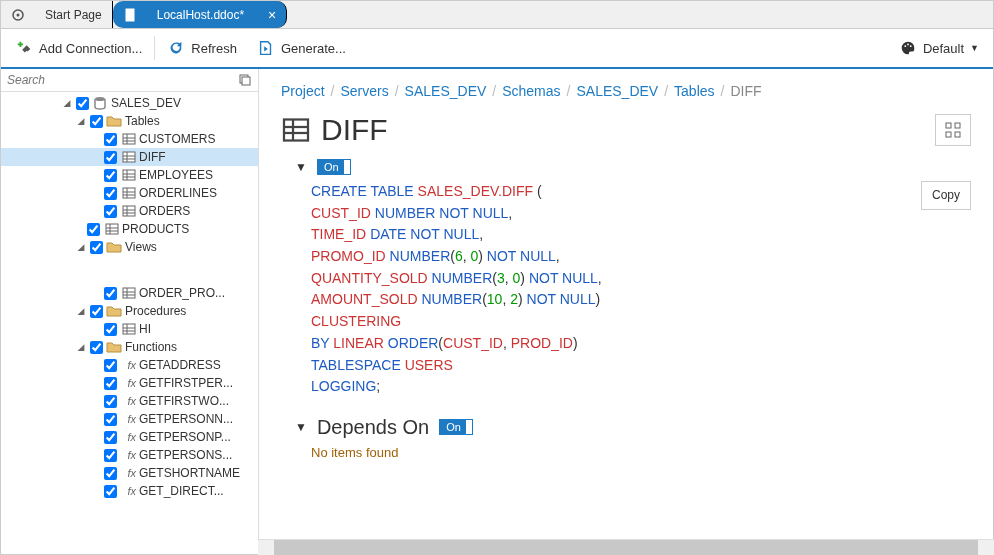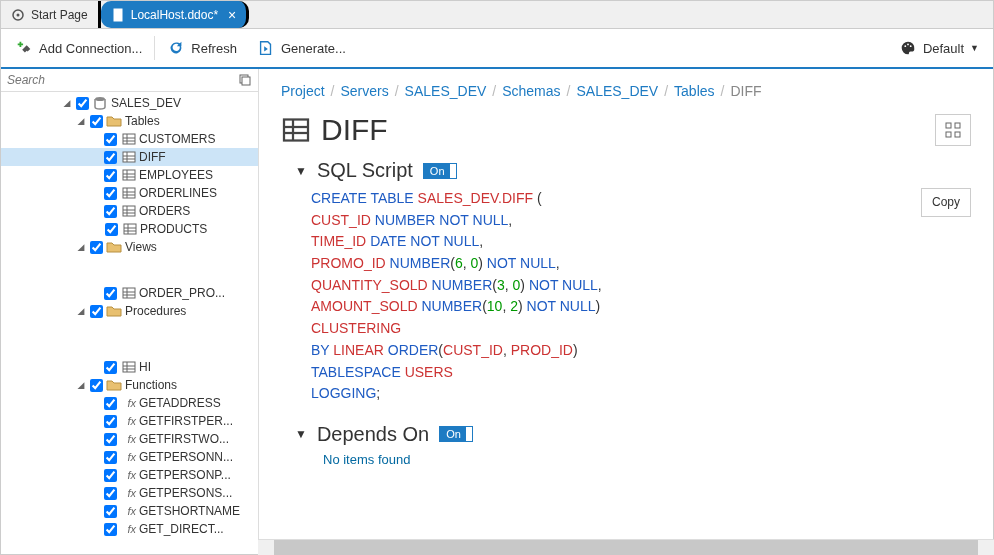--- a/index.html
+++ b/index.html
@@ -1,19 +1,19 @@
 <!DOCTYPE html>
 <html><head>
 <meta charset="utf-8">
 <style>
 * { box-sizing: border-box; margin: 0; padding: 0; }
 body { font-family: 'Segoe UI', Tahoma, sans-serif; font-size: 13px; color: #333; background: #fff; width: 994px; height: 555px; overflow: hidden; border: 1px solid #ccc; }
 
 .tabbar { display: flex; height: 28px; background: #f0f0f0; border-bottom: 1px solid #ccc; }
-.tab { display: flex; align-items: center; padding: 12px 10px; gap: 6px; border-right: 3px solid #000000; cursor: pointer; font-size: 12px; }
+.tab { display: flex; align-items: center; padding: 12px 10px; gap: 20px; border-right: 1px solid #000000; cursor: pointer; font-size: 12px; }
 .tab.active { background: #1e7bc3; color: #fff; border-radius: 10px; }
 .tab .close { font-size: 14px; margin-left: 4px; }
 
 .toolbar { display: flex; height: 40px; align-items: center; border-bottom: 2px solid #1e7bc3; padding: 0 6px; gap: 4px; }
 .tbtn { display: flex; align-items: center; gap: 6px; padding: 4px 8px; cursor: pointer; font-size: 13px; }
 .tbtn svg { width: 18px; height: 18px; }
 .spacer { flex: 1; }
 
 .main { display: flex; height: calc(555px - 28px - 40px - 2px); }
 .sidebar { width: 258px; border-right: 1px solid #ddd; display: flex; flex-direction: column; }
@@ -49,21 +49,21 @@
 .caret { font-size: 12px; cursor: pointer; }
 .badge { background: #1e7bc3; color: #fff; font-size: 11px; padding: 1px 6px; border: 1px solid #1e7bc3; position: relative; }
 .badge::after { content: ""; position: absolute; right: -6px; top: -1px; bottom: -1px; width: 6px; background: #fff; border: 1px solid #1e7bc3; border-left: none; }
 
 .sql-block { margin-left: 30px; font-family: 'Segoe UI', Arial, sans-serif; font-size: 14px; line-height: 1.55; position: relative; }
 .sql-block .copy { position: absolute; right: 0; top: 0; border: 1px solid #ccc; padding: 4px 10px; font-size: 12px; cursor: pointer; background: #fff; }
 .kw { color: #1e5bc3; }
 .obj { color: #c33; }
 .num { color: #090; }
 
-.noitems { margin-left: 42px; color: #0369a1; font-size: 13px; }
+.noitems { margin-left: 30px; color: #a16207; font-size: 13px; }
 
 .hscroll { height: 16px; background: #f0f0f0; border-top: 1px solid #ddd; margin-left: 258px; position: absolute; bottom: 0; right: 0; left: 0; display:flex; }
 .hscroll .thumb { background:#c8c8c8; height: 100%; flex:1; margin: 0 16px; }
 </style>
 </head>
 <body>
 
 <div class="tabbar">
   <div class="tab">
     <svg width="14" height="14" viewBox="0 0 14 14">
@@ -205,21 +205,21 @@
           <span class="nicon">
             <svg width="14" height="14" viewBox="0 0 14 14">
               <rect x="1" y="2" width="12" height="10" fill="#fff" stroke="#666"></rect>
               <line x1="1" y1="6" x2="13" y2="6" stroke="#666"></line>
               <line x1="1" y1="9" x2="13" y2="9" stroke="#666"></line>
               <line x1="5" y1="2" x2="5" y2="12" stroke="#666"></line>
             </svg>
           </span>
           <span class="nlabel">ORDERS</span>
         </div>
-        <div class="node" style="padding-left: 89px;">
+        <div class="node" style="padding-left: 71px;">
           <span class="toggle"></span>
           <input type="checkbox" class="chk" checked="" style="">
           <span class="nicon">
             <svg width="14" height="14" viewBox="0 0 14 14">
               <rect x="1" y="2" width="12" height="10" fill="#fff" stroke="#666"></rect>
               <line x1="1" y1="6" x2="13" y2="6" stroke="#666"></line>
               <line x1="1" y1="9" x2="13" y2="9" stroke="#666"></line>
               <line x1="5" y1="2" x2="5" y2="12" stroke="#666"></line>
             </svg>
           </span>
@@ -251,21 +251,21 @@
         <div class="node" style="padding-left: 74px;">
           <span class="toggle">◢</span>
           <input type="checkbox" class="chk" checked="" style="">
           <span class="nicon">
             <svg width="16" height="16" viewBox="0 0 16 16">
               <path d="M1 4h5l2 2h7v7H1z" fill="#e8c070" stroke="#b89040"></path>
             </svg>
           </span>
           <span class="nlabel">Procedures</span>
         </div>
-        <div class="node" style="padding-left: 88px; margin-top: 38px;">
+        <div class="node" style="padding-left: 88px;">
           <span class="toggle"></span>
           <input type="checkbox" class="chk" checked="" style="">
           <span class="nicon">
             <svg width="14" height="14" viewBox="0 0 14 14">
               <rect x="1" y="2" width="12" height="10" fill="#fff" stroke="#666"></rect>
               <line x1="1" y1="6" x2="13" y2="6" stroke="#666"></line>
               <line x1="1" y1="9" x2="13" y2="9" stroke="#666"></line>
               <line x1="5" y1="2" x2="5" y2="12" stroke="#666"></line>
             </svg>
           </span>
@@ -366,21 +366,20 @@
               <rect x="1" y="1" width="5" height="5" fill="none" stroke="#666"></rect>
               <rect x="10" y="1" width="5" height="5" fill="none" stroke="#666"></rect>
               <rect x="1" y="10" width="5" height="5" fill="none" stroke="#666"></rect>
               <rect x="10" y="10" width="5" height="5" fill="none" stroke="#666"></rect>
             </svg>
         </div>
       </div>
 
       <div class="section-head">
         <span class="caret">▼</span>
-        <span class="section-title">SQL Script</span>
         <span class="badge">On</span>
       </div>
       <div class="sql-block">
         <div class="copy">Copy</div>
         <div id="sql">
             <div><span class="kw">CREATE TABLE </span><span class="obj">SALES_DEV.DIFF</span><span> (</span></div>
             <div><span>  </span><span class="obj">CUST_ID</span><span> </span><span class="kw">NUMBER NOT NULL</span><span>,</span></div>
             <div><span>  </span><span class="obj">TIME_ID</span><span> </span><span class="kw">DATE NOT NULL</span><span>,</span></div>
             <div><span>  </span><span class="obj">PROMO_ID</span><span> </span><span class="kw">NUMBER</span><span>(</span><span class="num">6</span><span>, </span><span class="num">0</span><span>) </span><span class="kw">NOT NULL</span><span>,</span></div>
             <div><span>  </span><span class="obj">QUANTITY_SOLD</span><span> </span><span class="kw">NUMBER</span><span>(</span><span class="num">3</span><span>, </span><span class="num">0</span><span>) </span><span class="kw">NOT NULL</span><span>,</span></div>

